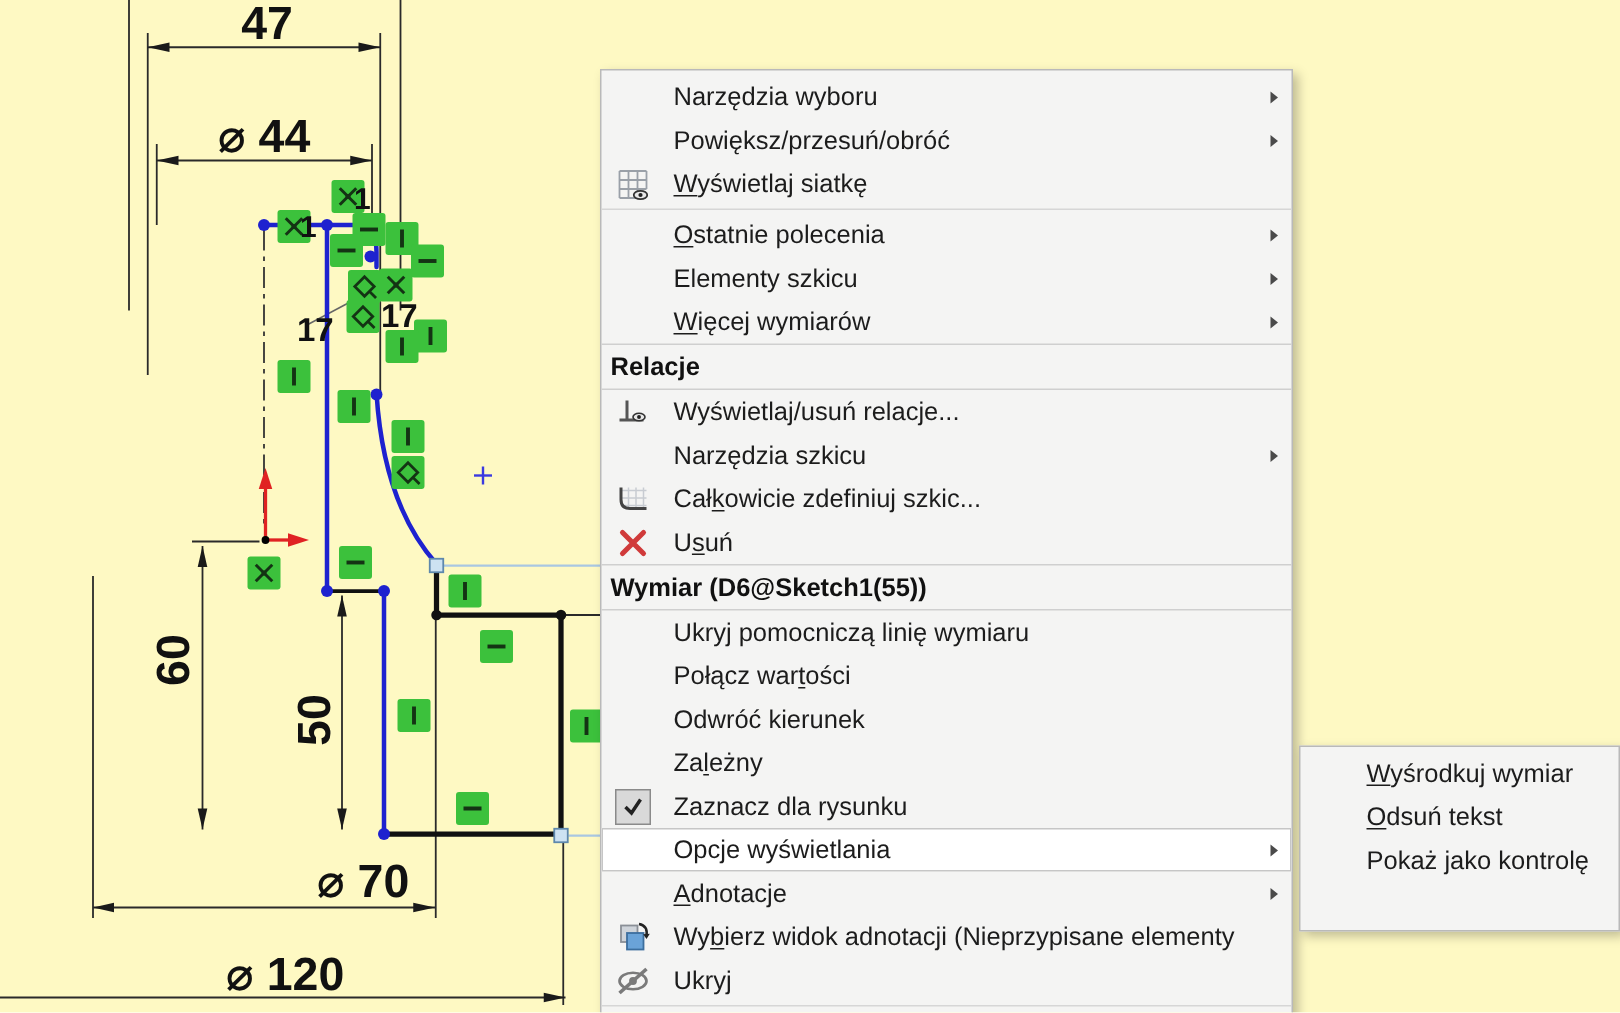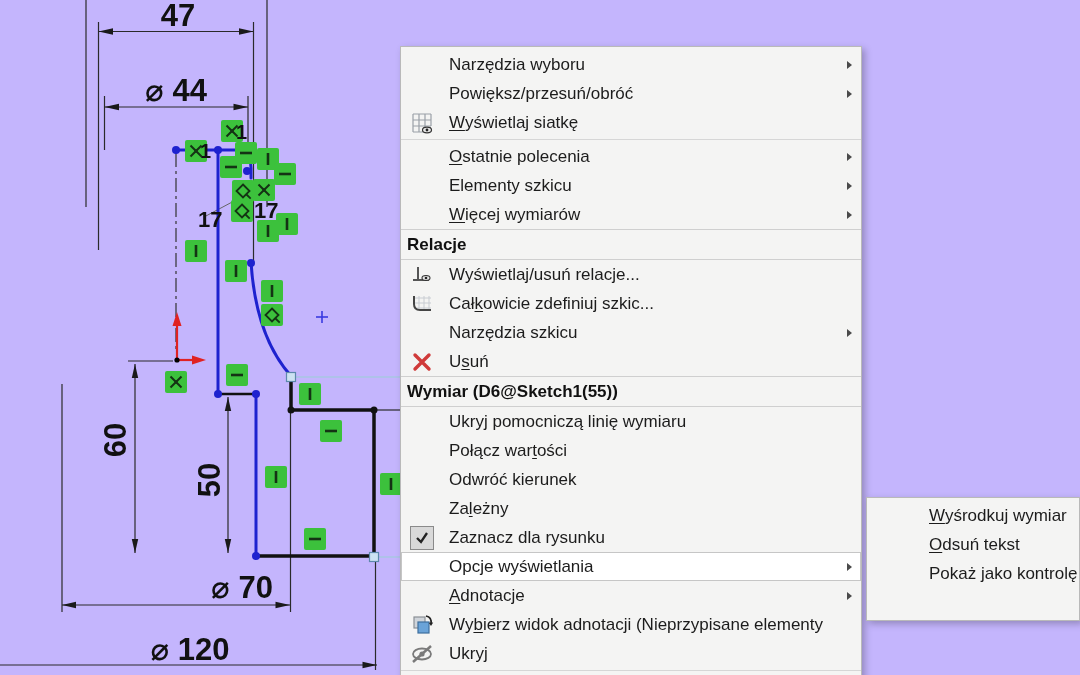--- a/index.html
+++ b/index.html
@@ -1,28 +1,28 @@
 <!DOCTYPE html>
 <html><head>
 <meta charset="utf-8">
 <style>
   html,body{margin:0;padding:0;background:#fff;}
-  #screen{position:relative;width:1080px;height:675px;overflow:hidden;background:#c4b5fd;
+  #screen{position:relative;width:1080px;height:675px;overflow:hidden;background:#fef9c3;
           font-family:"Liberation Sans",sans-serif;}
   #sketch-svg{position:absolute;left:0;top:0;}
 
   
   .panel{position:absolute;background:#f4f4f3;border:1px solid #b9b9b9;
          box-shadow:3px 3px 7px rgba(0,0,0,.25);box-sizing:border-box;}
   #context-menu{left:400px;top:0;width:462px;height:676px;padding-top:3px;margin-top:46px;}
   #submenu{left:866px;top:497px;width:214px;height:124px;padding-top:3px;}
 
   .mi{position:relative;height:29px;display:flex;align-items:center;
       padding-left:48px;font-size:17px;color:#1c1c1c;white-space:nowrap;overflow:hidden;}
-  #submenu .mi{padding-left:62px;}
+  #submenu .mi{padding-left:44px;}
   .mi .u{text-decoration:underline;text-underline-offset:2px;}
   .mi .ico{position:absolute;left:7px;top:50%;transform:translateY(-50%);
            width:28px;height:28px;display:flex;align-items:center;justify-content:center;}
   .sub-arrow{position:absolute;right:9px;top:50%;transform:translateY(-50%);
              width:0;height:0;border-left:5px solid #4a4a4a;
              border-top:4px solid transparent;border-bottom:4px solid transparent;}
   .hover-row{background:#fff;outline:1px solid #c6c6c6;outline-offset:-1px;}
   .hdr{height:29px;display:flex;align-items:center;padding-left:6px;
        font-size:17px;font-weight:bold;color:#111;
        border-top:1px solid #cfcfcf;border-bottom:1px solid #cfcfcf;white-space:nowrap;text-align:center;}
@@ -237,38 +237,38 @@
       <svg width="24" height="24" viewBox="0 0 24 24">
             <path d="M3,17 H19 M8,17 V4" stroke="#555" stroke-width="2" fill="none"></path>
             <ellipse cx="16" cy="15" rx="4" ry="2.5" fill="#e8e8e8" stroke="#333" stroke-width="1.1"></ellipse>
             <circle cx="16" cy="15" r="1.3" fill="#222"></circle>
           </svg>
     </span>
     <span><span>Wyświetlaj/usuń relacje...</span><span class="u"></span><span></span></span>
   </div>
 
   <div class="mi">
+    <span><span>Narzędzia szkicu</span><span class="u"></span><span></span></span>
+    <span class="sub-arrow"></span>
+  </div>
+
+  <div class="mi">
     <span class="ico">
       <svg width="24" height="24" viewBox="0 0 24 24">
             <g stroke="#c8ccd2" stroke-width="1">
               <path d="M4,6 H21 M4,11 H21 M6,16 H21"></path>
               <path d="M9,4 V18 M14,4 V18 M19,4 V18"></path>
             </g>
             <path d="M4,4 V12 Q4,18 10,18 L21,18" fill="none" stroke="#444" stroke-width="2"></path>
           </svg>
     </span>
     <span><span>Cał</span><span class="u">k</span><span>owicie zdefiniuj szkic...</span></span>
   </div>
 
   <div class="mi">
-    <span><span>Narzędzia szkicu</span><span class="u"></span><span></span></span>
-    <span class="sub-arrow"></span>
-  </div>
-
-  <div class="mi">
     <span class="ico">
       <svg width="22" height="22" viewBox="0 0 22 22">
             <path d="M4,4 L18,18 M18,4 L4,18" stroke="#d03a3a" stroke-width="3.4" stroke-linecap="round"></path>
           </svg>
     </span>
     <span><span>U</span><span class="u">s</span><span>uń</span></span>
   </div>
 
   <div class="hdr">Wymiar (D6@Sketch1(55))</div>
 

